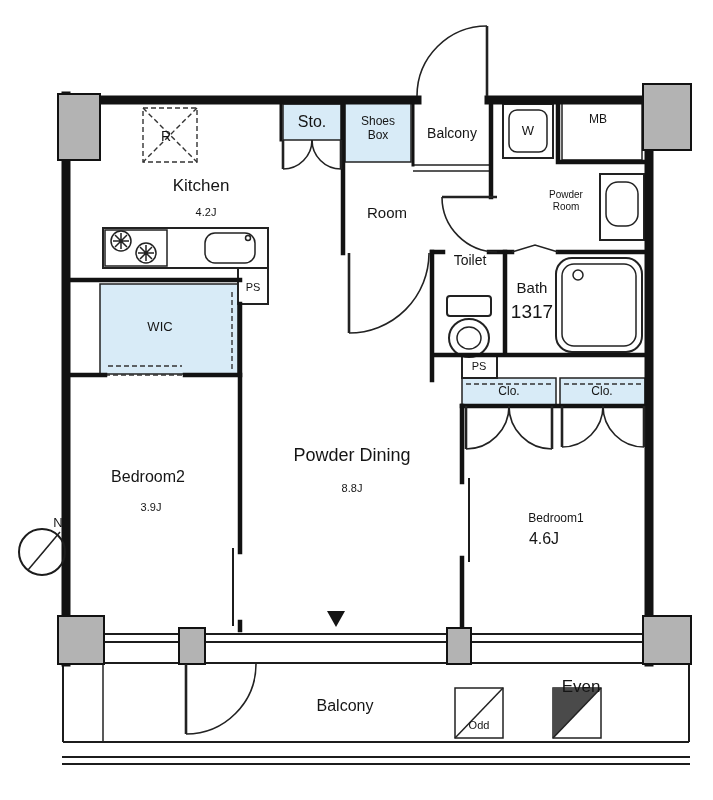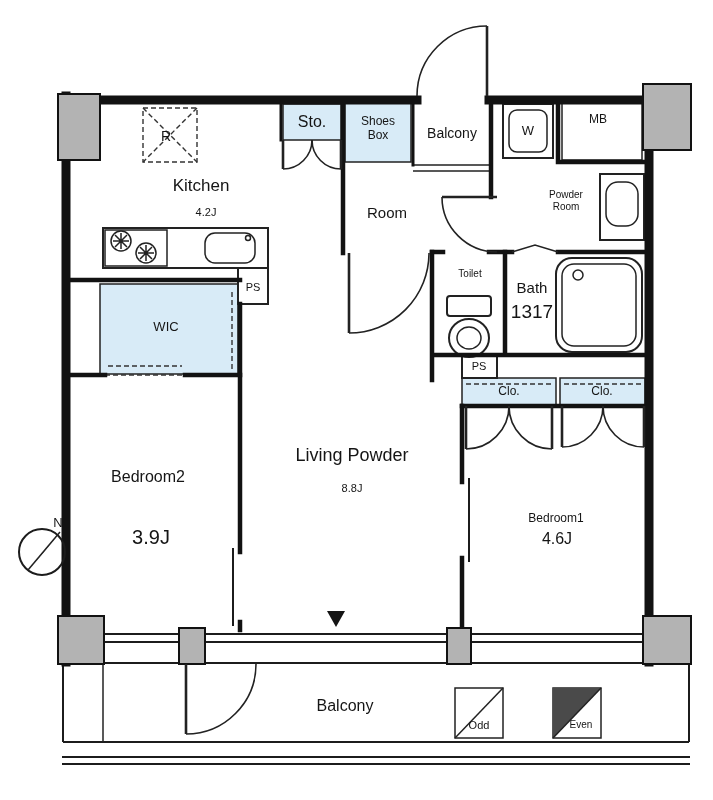--- a/index.html
+++ b/index.html
@@ -180,37 +180,37 @@
 
   <div class="lbl" style="left:166px;top:136px;font-size:14px">R</div>
   <div class="lbl" style="left:312px;top:122px;font-size:16px">Sto.</div>
   <div class="lbl wrap" style="left:378px;top:129px;font-size:12px;width:48px">Shoes Box</div>
   <div class="lbl" style="left:452px;top:133px;font-size:14px">Balcony</div>
   <div class="lbl" style="left:528px;top:131px;font-size:13px">W</div>
   <div class="lbl" style="left:598px;top:120px;font-size:12px">MB</div>
 
   <div class="lbl wrap" style="left:566px;top:200px;font-size:10px;width:60px">Powder Room</div>
   <div class="lbl" style="left:387px;top:213px;font-size:15px">Room</div>
-  <div class="lbl" style="left:470px;top:274px;font-size:10px">Toilet</div>
+  <div class="lbl" style="left:470px;top:260px;font-size:14px">Toilet</div>
   <div class="lbl" style="left:532px;top:288px;font-size:15px">Bath</div>
   <div class="lbl" style="left:532px;top:312px;font-size:19px">1317</div>
 
-  <div class="lbl" style="left:166px;top:327px;font-size:13px">WIC</div>
+  <div class="lbl" style="left:160px;top:327px;font-size:13px">WIC</div>
   <div class="lbl" style="left:253px;top:287px;font-size:11px">PS</div>
   <div class="lbl" style="left:479px;top:366px;font-size:11px">PS</div>
   <div class="lbl" style="left:509px;top:392px;font-size:12px">Clo.</div>
   <div class="lbl" style="left:602px;top:392px;font-size:12px">Clo.</div>
 
   <div class="lbl" style="left:148px;top:477px;font-size:16px">Bedroom2</div>
-  <div class="lbl" style="left:151px;top:537px;font-size:20px">3.9J</div>
-
-  <div class="lbl" style="left:352px;top:455px;font-size:18px">Living Powder</div>
+  <div class="lbl" style="left:151px;top:507px;font-size:11px">3.9J</div>
+
+  <div class="lbl" style="left:352px;top:455px;font-size:18px">Powder Dining</div>
   <div class="lbl" style="left:352px;top:488px;font-size:11px">8.8J</div>
 
   <div class="lbl" style="left:556px;top:519px;font-size:12px">Bedroom1</div>
-  <div class="lbl" style="left:557px;top:539px;font-size:16px">4.6J</div>
+  <div class="lbl" style="left:544px;top:539px;font-size:16px">4.6J</div>
 
   <div class="lbl" style="left:345px;top:706px;font-size:16px">Balcony</div>
   <div class="lbl" style="left:479px;top:725px;font-size:11px">Odd</div>
-  <div class="lbl" style="left:581px;top:725px;font-size:10px">Even</div>
+  <div class="lbl" style="left:581px;top:687px;font-size:17px">Even</div>
   <div class="lbl" style="left:58px;top:523px;font-size:13px">N</div>
 
 </div>
 
 </body></html>

